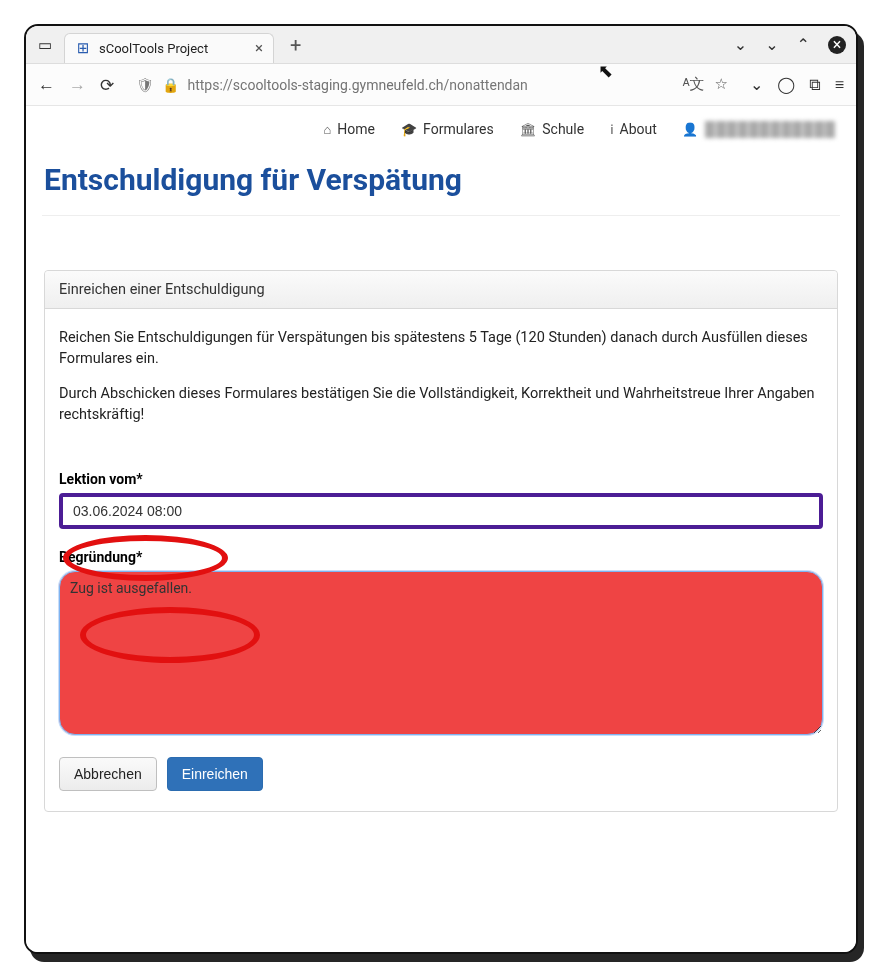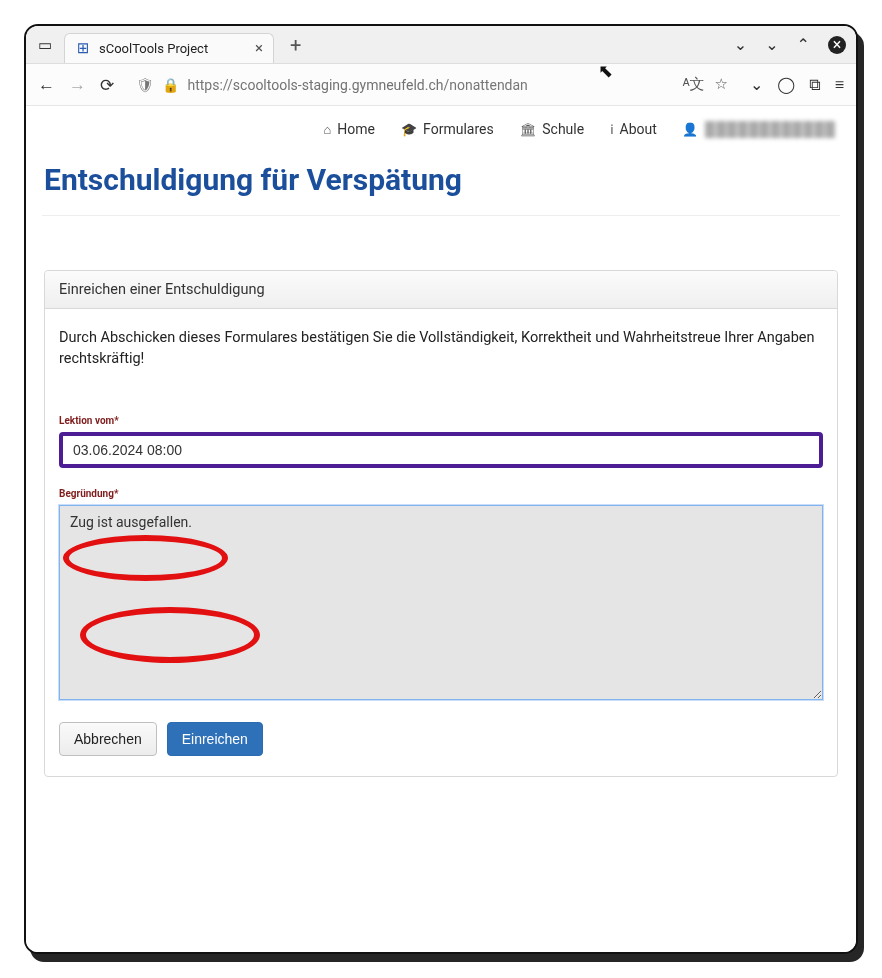--- a/index.html
+++ b/index.html
@@ -105,28 +105,28 @@
     padding:10px 14px;
     font-weight:400;
     font-size:14.5px;
     color:#333;
     border-radius:4px 4px 0 0;
   }
   .panel-body { padding: 18px 14px 20px 14px; font-size:14.5px; color:#222; }
   .panel-body p { margin-bottom: 14px; line-height:1.45;}
   .form-group { margin-top: 46px; }
   .form-group + .form-group { margin-top: 20px; }
-  .form-label { font-weight:700; font-size:10px; display:block; margin-bottom:6px; color:#7f1d1d;}
+  .form-label { font-weight:700; font-size:14px; display:block; margin-bottom:6px; color:#000000;}
   .text-input {
     width:100%; height:36px; border:4px solid #4c1d95; border-radius:4px;
     padding:0 10px; font-size:14px; color:#333; background:#fff;
   }
   .textarea {
-    width:100%; height:195px; border:1px solid #7fb4f0; border-radius:0;
-    padding:8px 10px; font-size:14px; color:#333; background:#e5e5e5;
+    width:100%; height:164px; border:1px solid #7fb4f0; border-radius:16px;
+    padding:8px 10px; font-size:14px; color:#333; background:#ef4444;
     box-shadow: 0 0 0 1px rgba(120,170,240,0.4);
     resize: both;
     font-family: inherit;
   }
   .buttons { margin-top: 18px; display:flex; gap:10px;}
   .btn {
     padding: 8px 14px; font-size:14px; border-radius:4px; cursor:pointer;
     border:1px solid #bfbfbf; background:linear-gradient(#fafafa,#ececec); color:#222;
   }
   .btn-primary {
@@ -208,20 +208,21 @@
         <span class="user">████████████</span>
       </div>
     </div>
 
     <h1 class="page-title">Entschuldigung für Verspätung</h1>
     <hr class="sep">
 
     <div class="panel">
       <div class="panel-header">Einreichen einer Entschuldigung</div>
       <div class="panel-body">
+        <p>Reichen Sie Entschuldigungen für Verspätungen bis spätestens 5 Tage (120 Stunden) danach durch Ausfüllen dieses Formulares ein.</p>
         <p>Durch Abschicken dieses Formulares bestätigen Sie die Vollständigkeit, Korrektheit und Wahrheitstreue Ihrer Angaben rechtskräftig!</p>
 
         <div class="form-group">
           <label class="form-label">Lektion vom*</label>
           <input class="text-input" value="03.06.2024 08:00" style="">
         </div>
 
         <div class="form-group">
           <label class="form-label">Begründung*</label>
           <textarea class="textarea" style="">Zug ist ausgefallen.</textarea>

